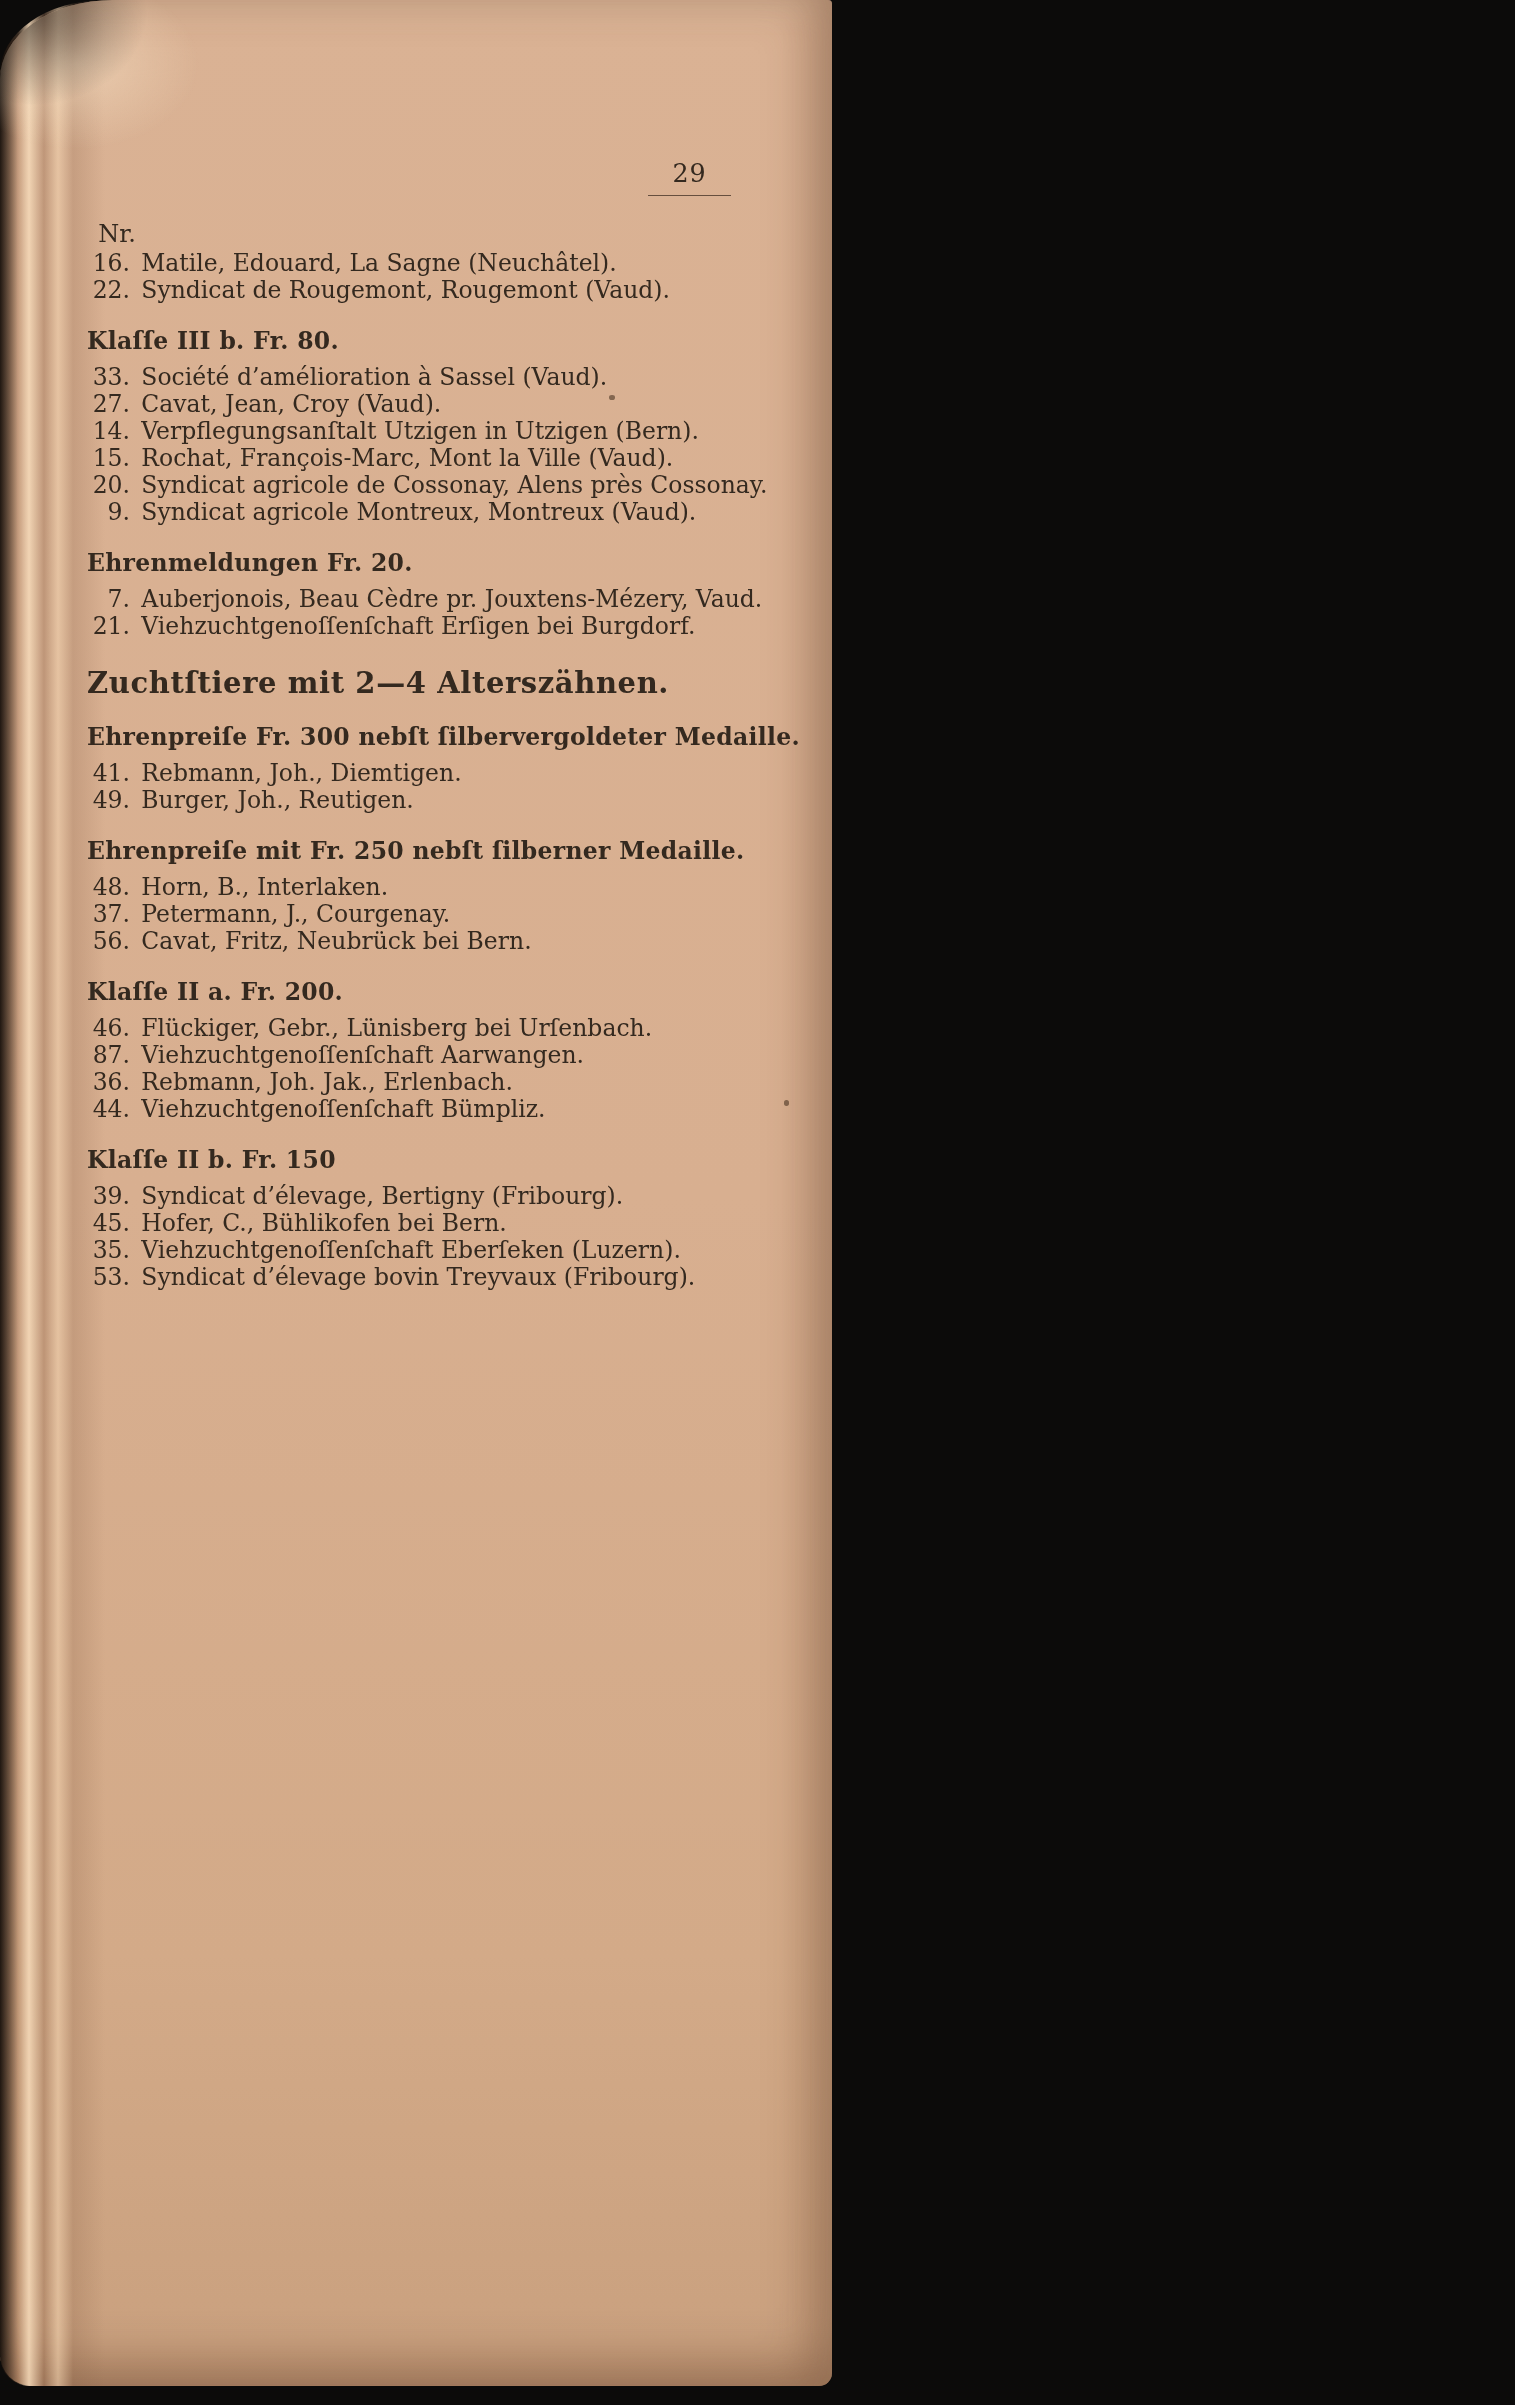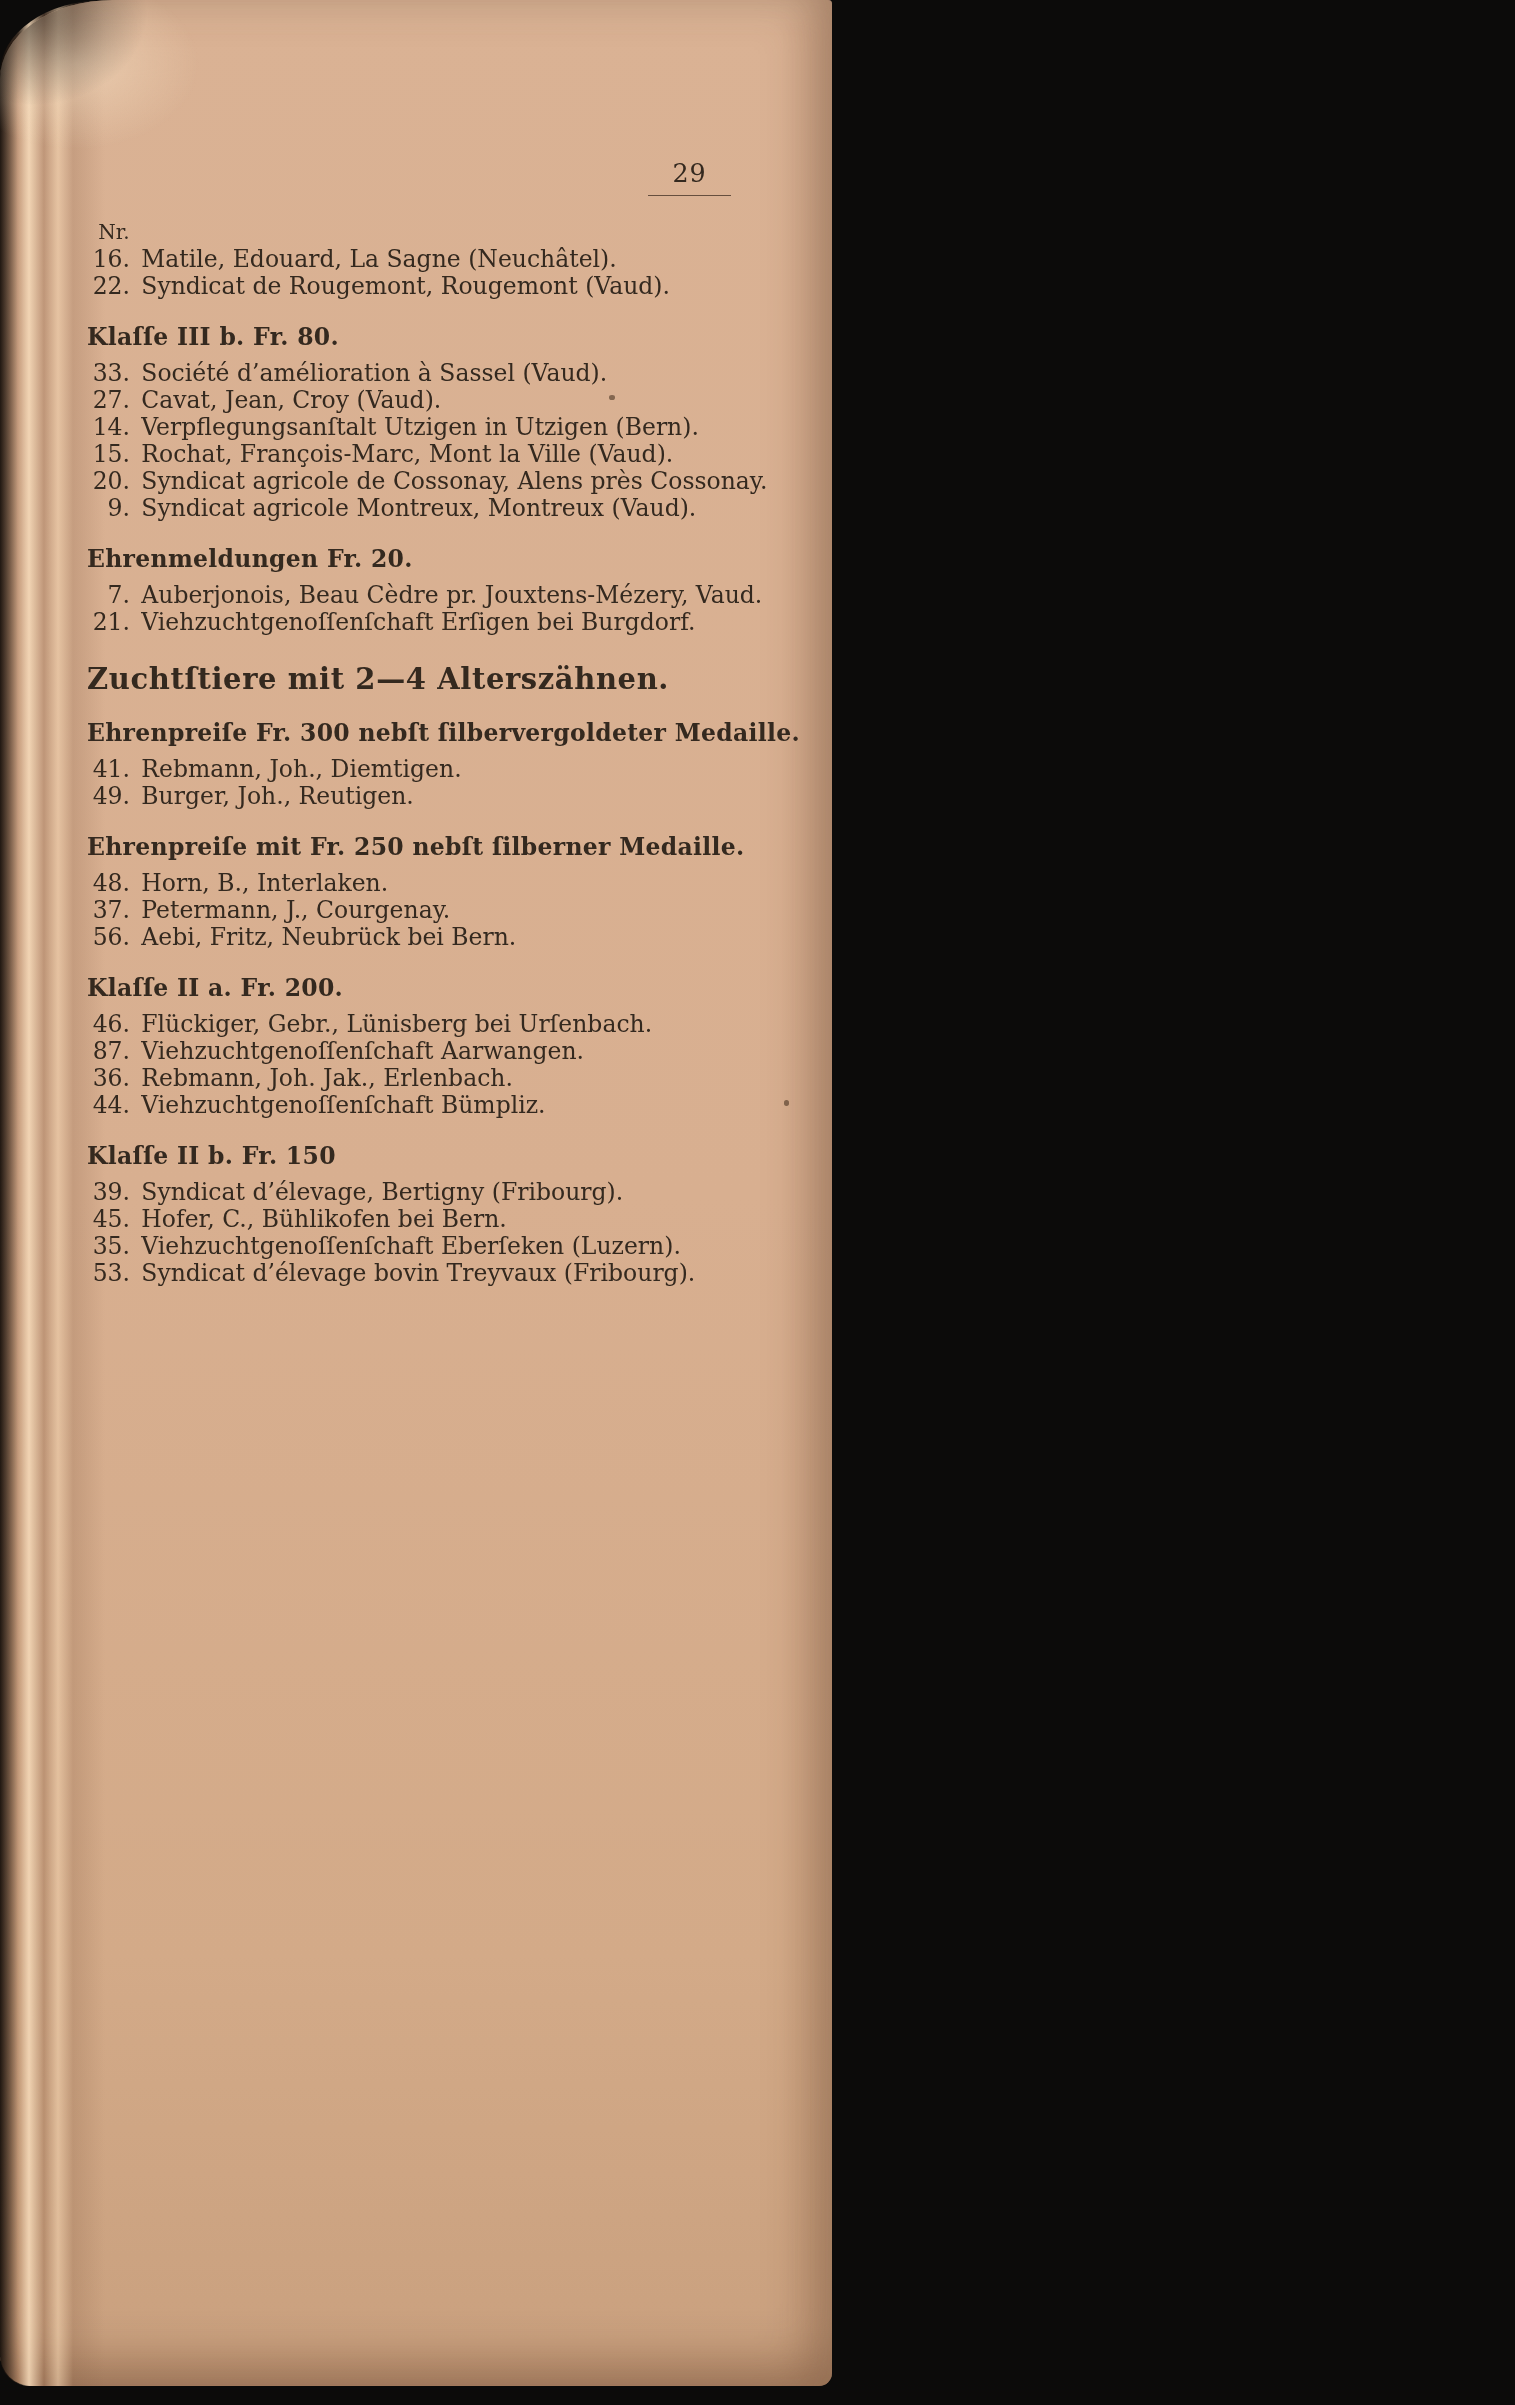--- a/index.html
+++ b/index.html
@@ -53,21 +53,21 @@
     color:var(--ink);
     font-size:23.5px;
   }
   .pagenum-wrap{margin:158px 0 0;text-align:right;}
   .pagenum{
     display:inline-block;
     font-size:25.4px;letter-spacing:0.9px;
     padding:0 24.5px 6.6px;
     border-bottom:1.9px solid rgba(72,54,41,.8);
   }
-  .nr{font-size:20px;margin:24.5px 0 0 11.3px;}
+  .nr{font-size:24px;margin:24.5px 0 0 11.3px;}
   section{margin:0;}
   .heading{
     font-size:23.5px;font-weight:bold;text-align:left;
     margin:22.6px 0 9.4px;white-space:nowrap;letter-spacing:0.3px;
   }
   .heading.large{
     font-size:29px;margin:26px 0 2px;letter-spacing:0.6px;
   }
   .entries{list-style:none;margin:1.9px 0 0;padding:0;}
   .entries li{display:flex;line-height:27px;}
@@ -166,21 +166,21 @@
           <li>
             <span class="no">48.</span>
             <span class="txt">Horn, B., Interlaken.</span>
           </li>
           <li>
             <span class="no">37.</span>
             <span class="txt">Petermann, J., Courgenay.</span>
           </li>
           <li>
             <span class="no">56.</span>
-            <span class="txt">Aebi, Fritz, Neubrück bei Bern.</span>
+            <span class="txt">Cavat, Fritz, Neubrück bei Bern.</span>
           </li>
         </ul>
       </section>
       <section>
         <h2 class="heading">Klaſſe II a. Fr. 200.</h2>
         <ul class="entries">
           <li>
             <span class="no">46.</span>
             <span class="txt">Flückiger, Gebr., Lünisberg bei Urſenbach.</span>
           </li>

